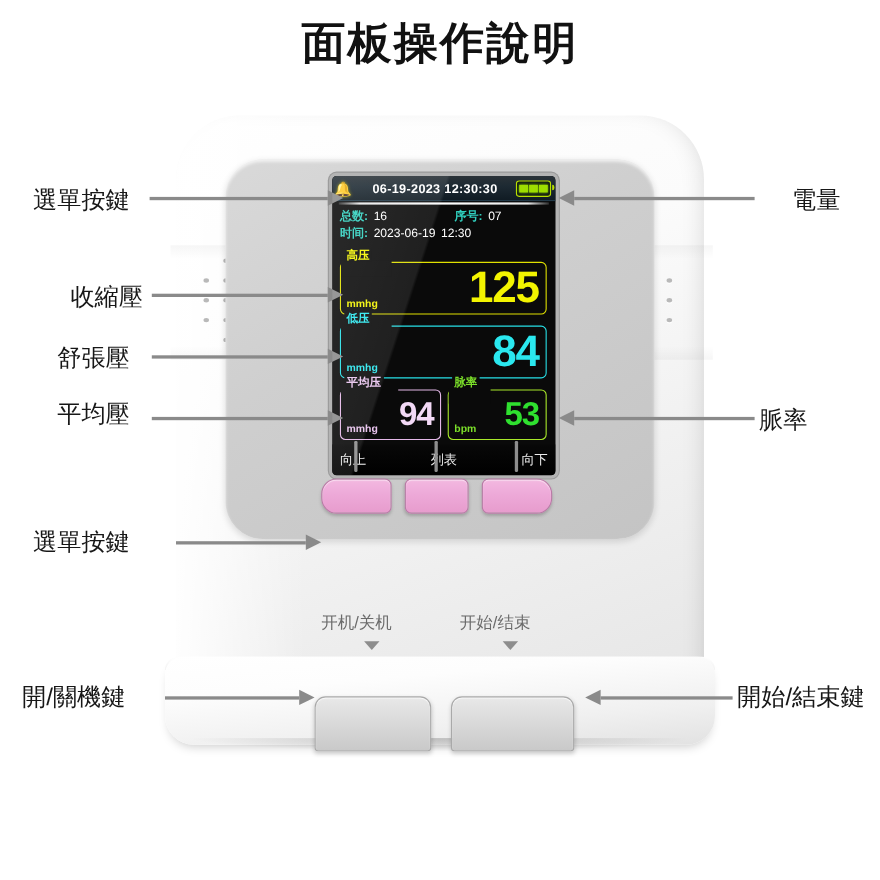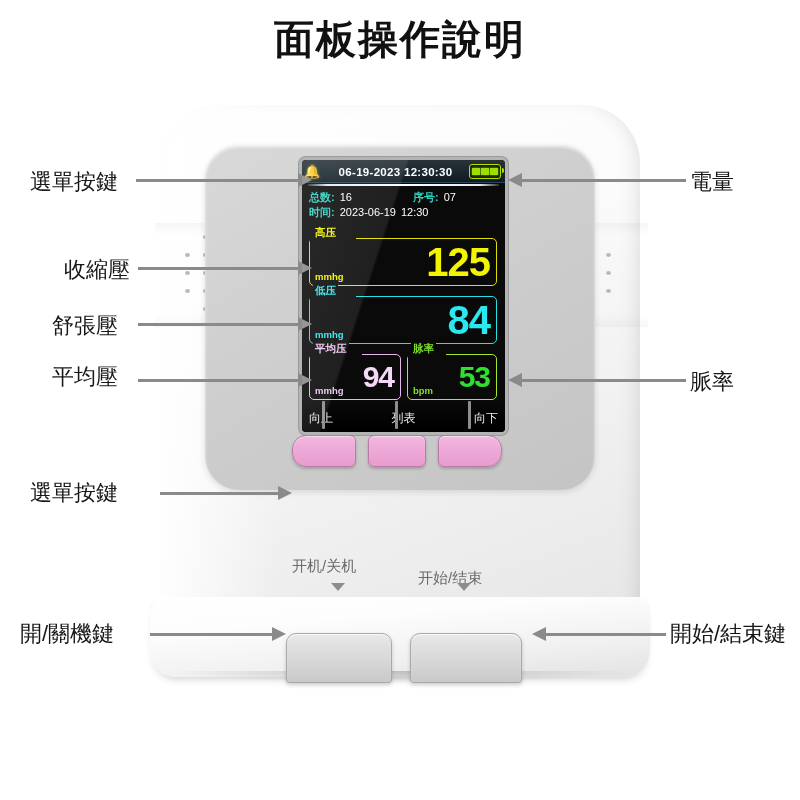--- a/index.html
+++ b/index.html
@@ -332,21 +332,21 @@
     <div class="conn" style="left:172px;top:296px"></div>
     <div class="conn" style="left:245px;top:296px"></div>
     <div class="conn" style="left:318px;top:296px"></div>
 
     <div class="pbtn b1"></div>
     <div class="pbtn b2"></div>
     <div class="pbtn b3"></div>
 
     <div class="bb-label" style="left:142px;top:452px">开机/关机</div>
     <div class="bb-tri" style="left:181px;top:478px"></div>
-    <div class="bb-label" style="left:268px;top:464px">开始/结束</div>
+    <div class="bb-label" style="left:268px;top:452px">开始/结束</div>
     <div class="bb-tri" style="left:307px;top:478px"></div>
 
     <div class="bbtn left"></div>
     <div class="bbtn right"></div>
   </div>
 
   <div class="ann">
     <div class="ann-text" style="left:30px;top:167px">選單按鍵</div>
     <div class="arrow to-right" style="left:136px;top:177px;width:176px">
       <div class="shaft" style="left:0;width:162px"></div>
@@ -392,21 +392,21 @@
       <div class="shaft" style="left:0;width:122px"></div>
         <div class="head" style="left:122px"></div>
     </div>
   </div>
 
   <div class="ann">
     <div class="arrow to-left" style="left:508px;top:177px;width:178px">
       <div class="head" style="left:0"></div>
         <div class="shaft" style="left:14px;width:164px"></div>
     </div>
-    <div class="ann-text" style="left:690px;top:167px">電量</div>
+    <div class="ann-text" style="left:720px;top:167px">電量</div>
   </div>
 
   <div class="ann">
     <div class="arrow to-left" style="left:508px;top:377px;width:178px">
       <div class="head" style="left:0"></div>
         <div class="shaft" style="left:14px;width:164px"></div>
     </div>
     <div class="ann-text" style="left:690px;top:367px">脈率</div>
   </div>
 

